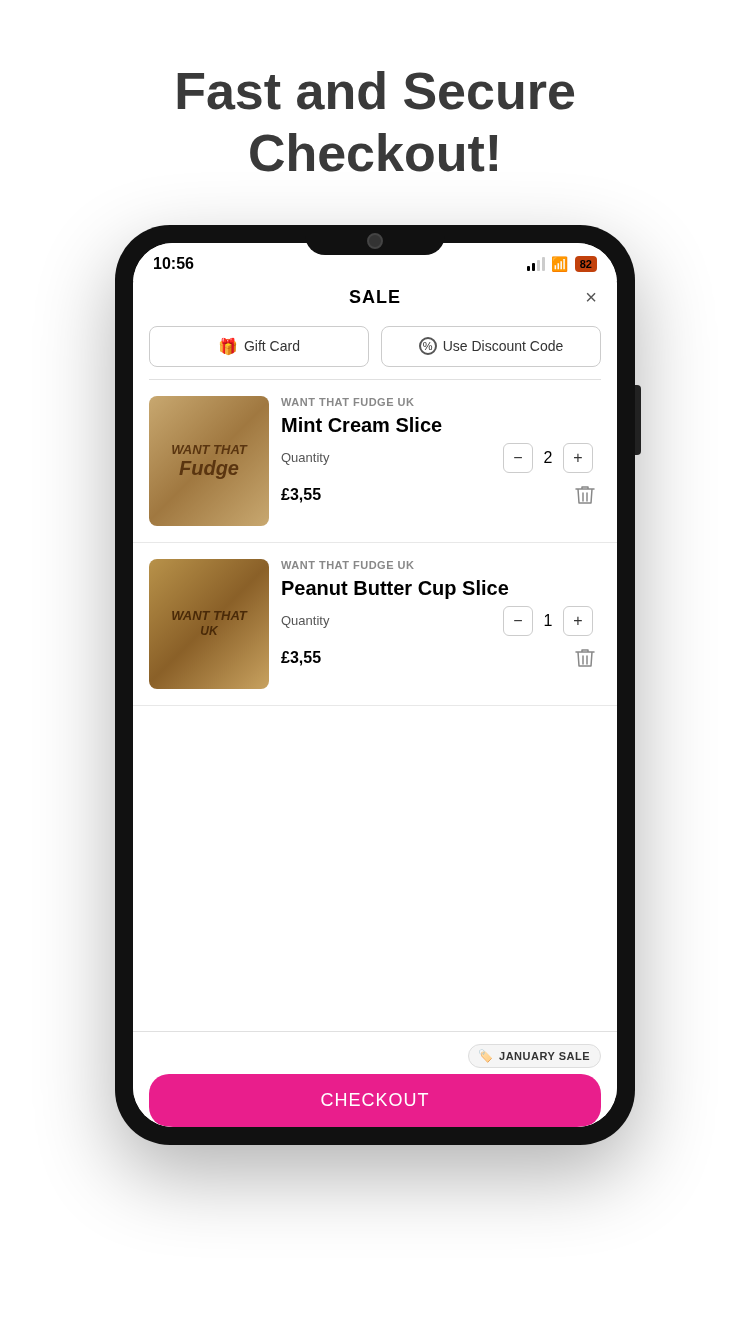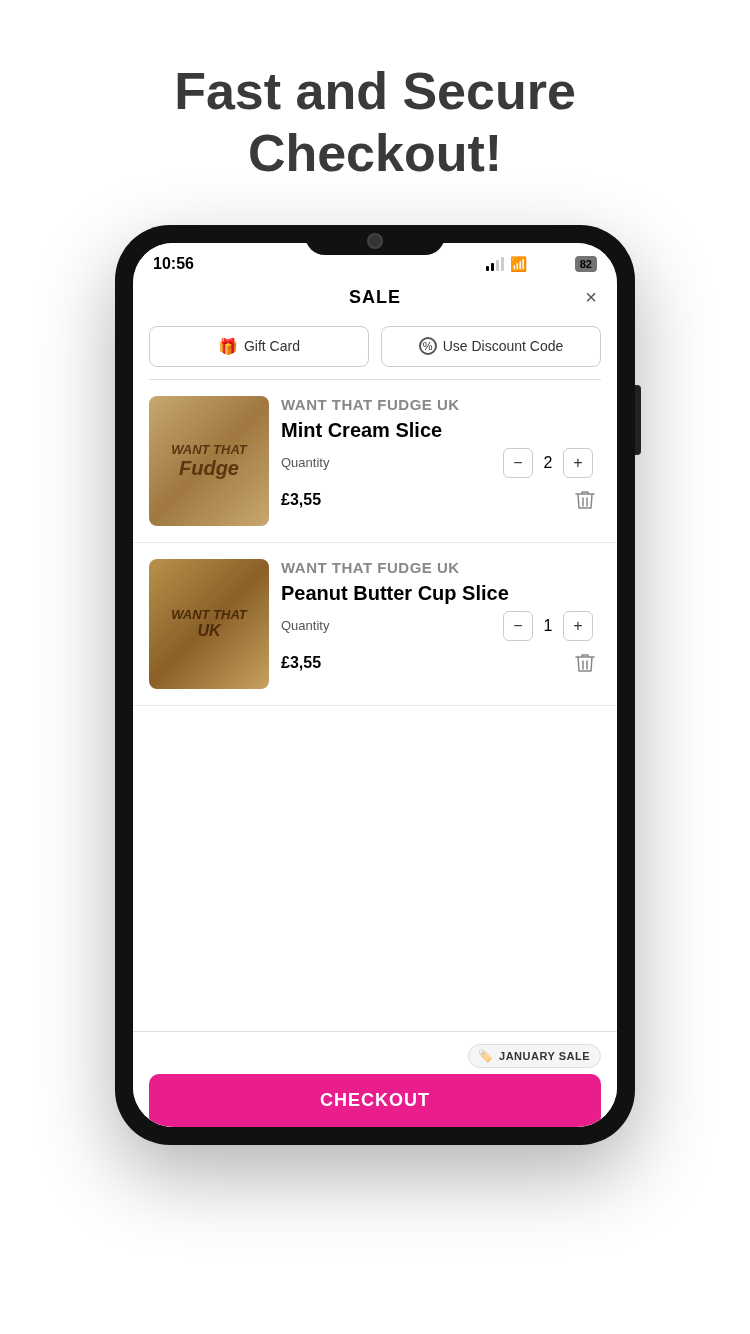--- a/index.html
+++ b/index.html
@@ -112,27 +112,26 @@
     .signal-bar {
       width: 3px;
       background: #000;
       border-radius: 1px;
     }
     .wifi-icon {
       font-size: 14px;
       color: #000;
     }
     .battery-badge {
-      background: #737373;
+      background: #c2410c;
       color: #000;
       font-size: 11px;
       font-weight: 700;
       padding: 2px 5px;
       border-radius: 4px;
-      margin-left: 41px;
     }
 
     
     .cart-header {
       display: flex;
       justify-content: center;
       align-items: center;
       padding: 6px 20px 10px;
       position: relative;
       flex-shrink: 0;
@@ -226,21 +225,21 @@
       font-style: italic;
       line-height: 1.1;
     }
     .item-details {
       flex: 1;
       display: flex;
       flex-direction: column;
       gap: 6px;
     }
     .item-brand {
-      font-size: 15px;
+      font-size: 11px;
       font-weight: 600;
       color: #888;
       letter-spacing: 0.5px;
       text-transform: uppercase;
     }
     .item-name {
       font-size: 20px;
       font-weight: 700;
       color: #000;
     }
@@ -353,24 +352,24 @@
     .subtotal-discounted {
       font-size: 15px;
       font-weight: 700;
       color: #e91e8c;
     }
     .checkout-btn {
       width: 100%;
       background: #e91e8c;
       color: #fff;
       border: none;
-      border-radius: 10px;
+      border-radius: 20px;
       padding: 16px;
       font-size: 18px;
-      font-weight: 700;
+      font-weight: 400;
       letter-spacing: 1px;
       cursor: pointer;
       text-transform: uppercase;
     }
 
     
     .item-image-2 {
       background: linear-gradient(135deg, #b8924a 0%, #8a6028 50%, #c8a260 100%);
     }
   </style>
@@ -447,21 +446,21 @@
                 <path d="M1 5h18M7 5V3h6v2M8 9v8M12 9v8M3 5l1 14h12l1-14" stroke="#888" stroke-width="1.5" stroke-linecap="round" stroke-linejoin="round"></path>
               </svg>
             </div>
           </div>
         </div>
       </div>
 
       <div class="cart-item">
         <div class="item-image item-image-2">
           <div class="item-image-placeholder" style="background: linear-gradient(135deg, #b8924a 0%, #8a6028 50%, #c8a260 100%);">
-            <div class="fudge-text" style="color:#4a2a08;">WANT THAT<br><em style="font-size:16px;">UK</em></div>
+            <div class="fudge-text" style="color:#4a2a08;">WANT THAT<br><em style="font-size:12px;">UK</em></div>
           </div>
         </div>
         <div class="item-details">
           <span class="item-brand">WANT THAT FUDGE UK</span>
           <span class="item-name">Peanut Butter Cup Slice</span>
           <div class="quantity-row">
             <span class="quantity-label">Quantity</span>
             <div class="quantity-controls">
               <button class="qty-btn">−</button>
               <span class="qty-value">1</span>

